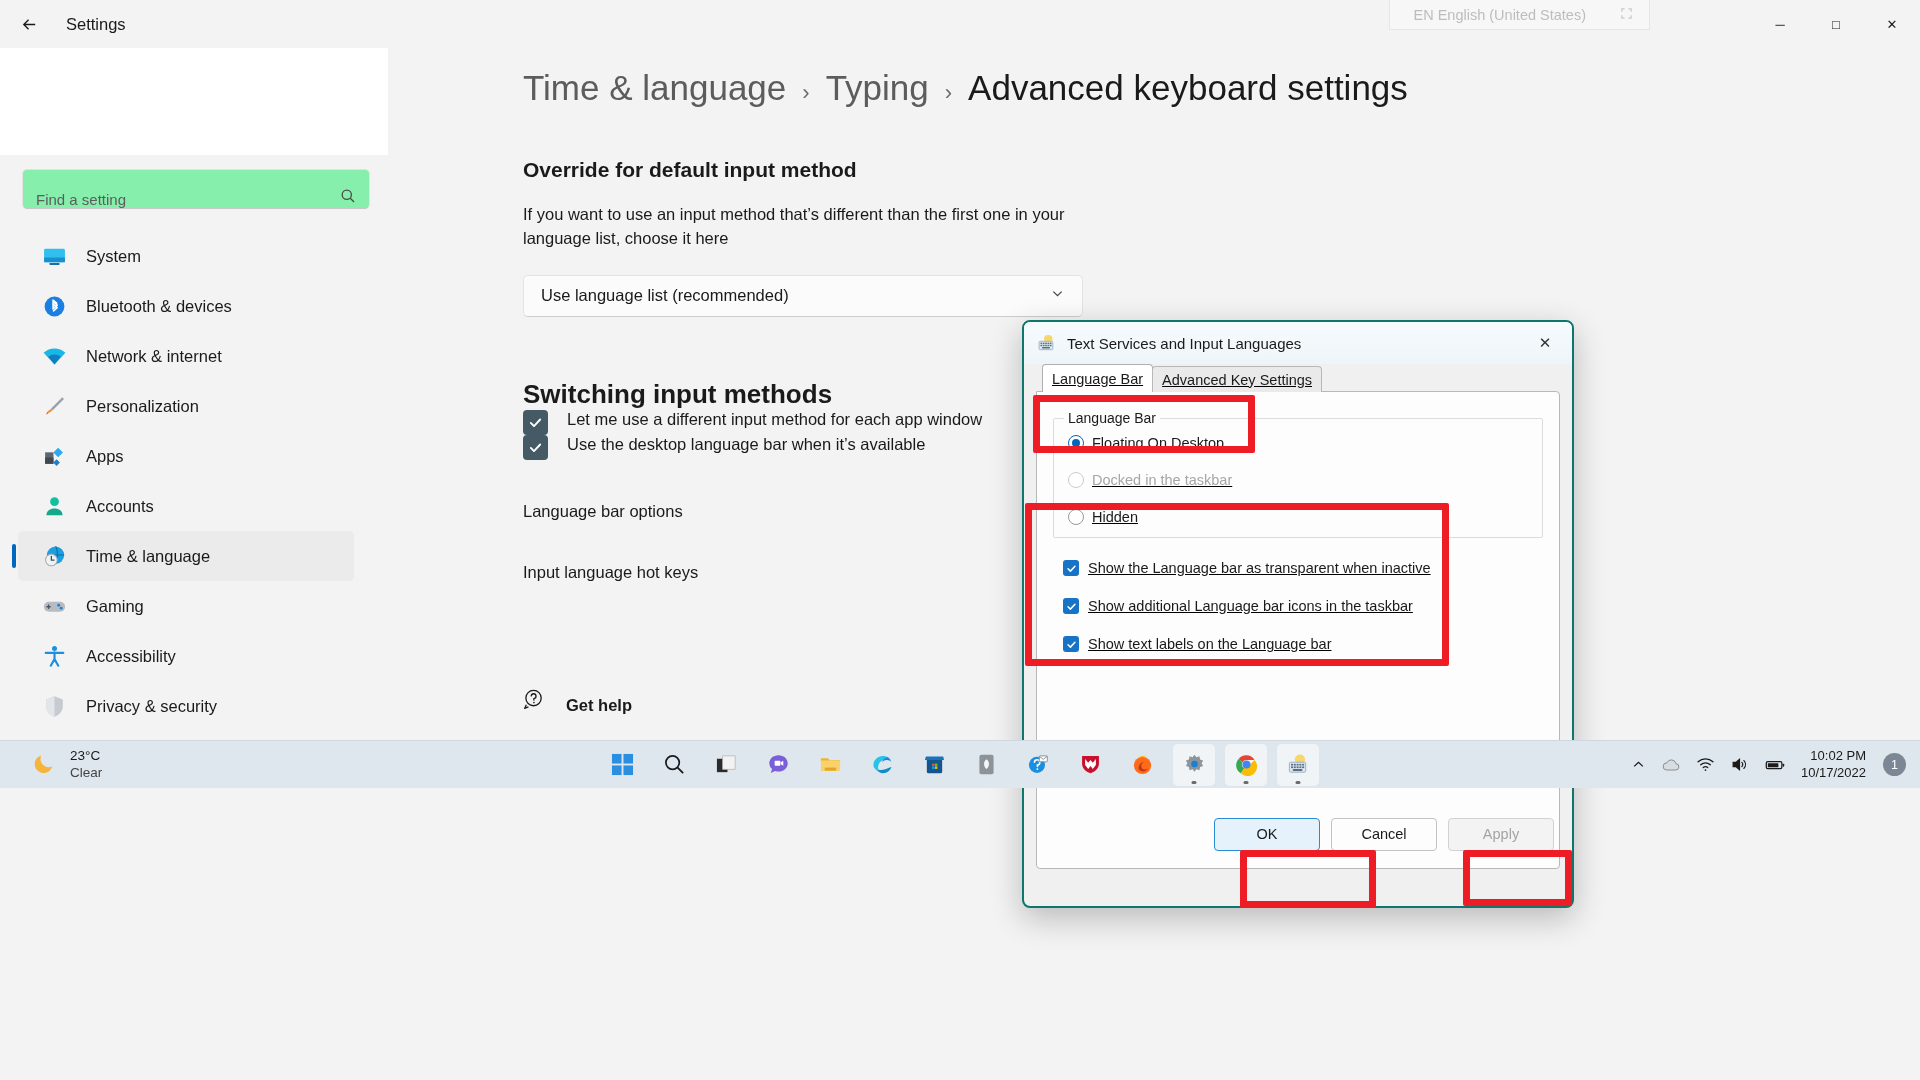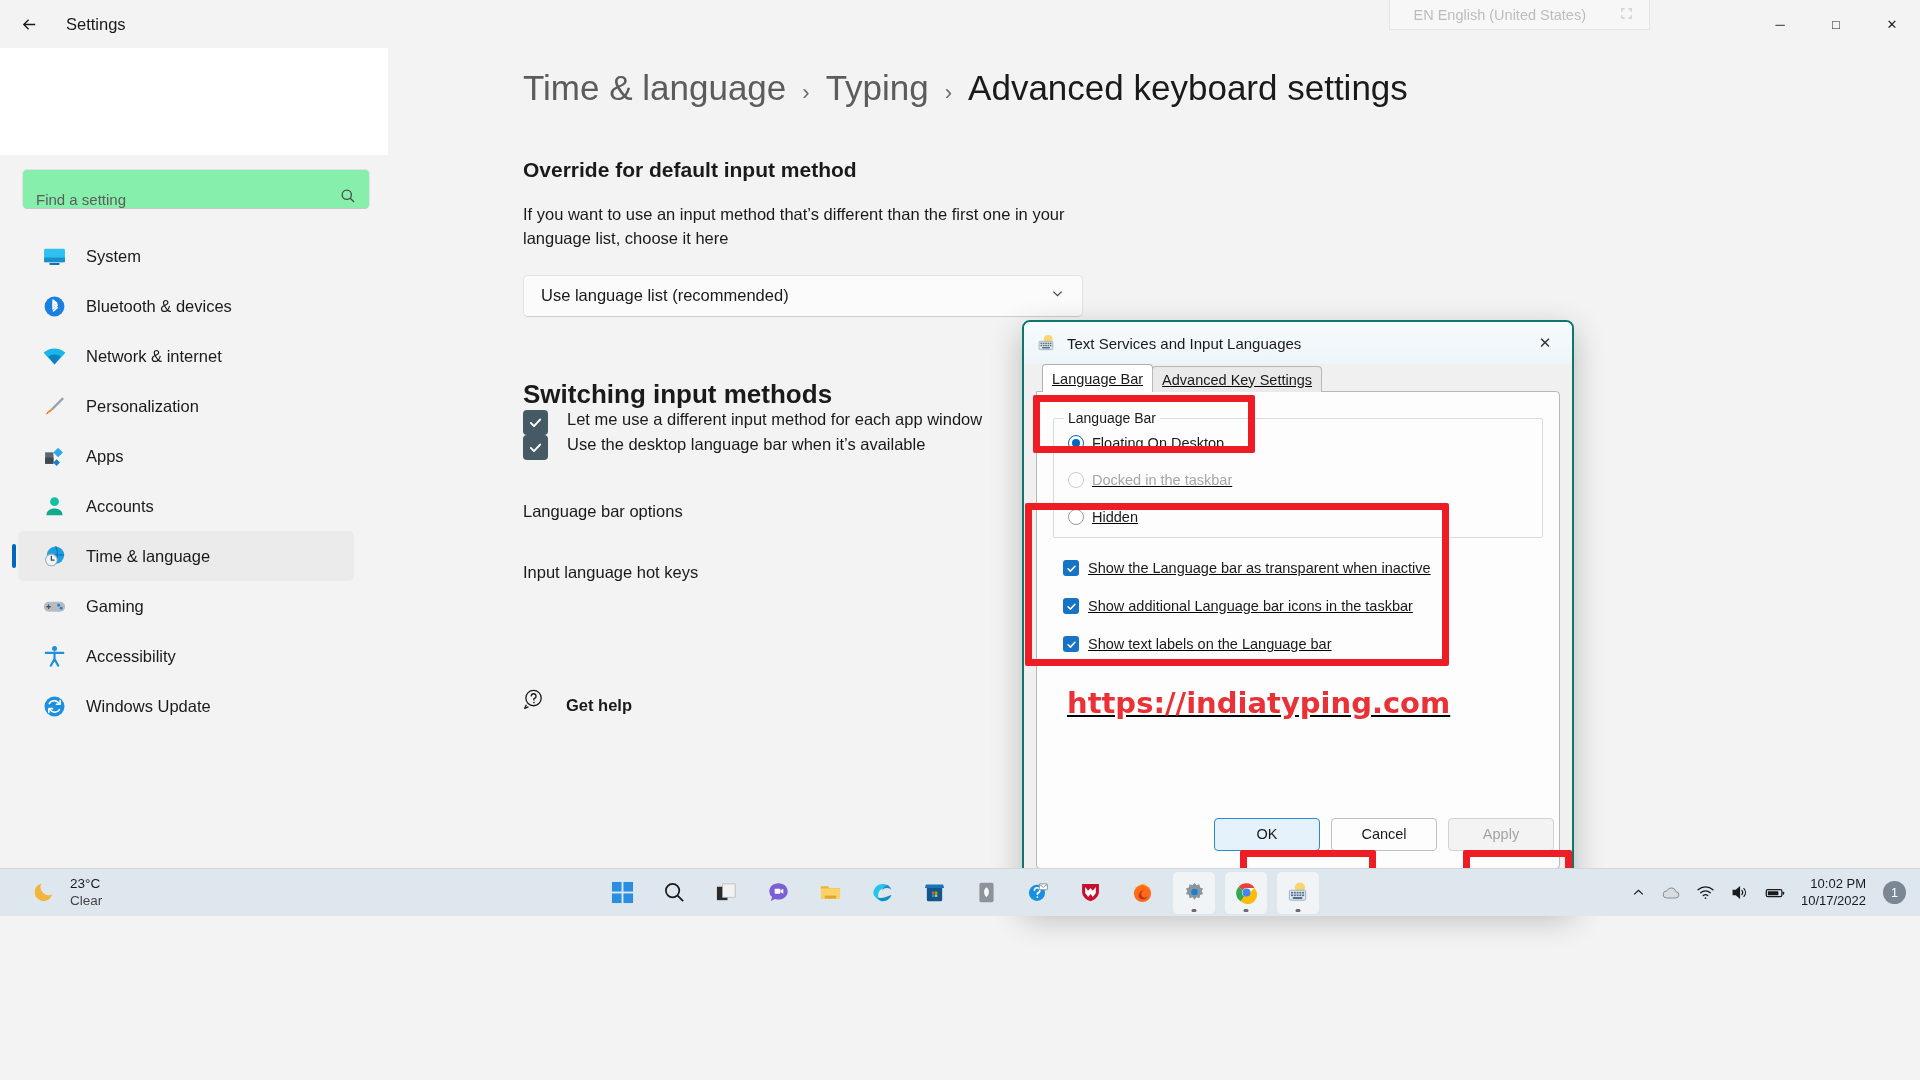--- a/index.html
+++ b/index.html
@@ -1,21 +1,21 @@
 <!DOCTYPE html>
 <html><head>
 <meta charset="utf-8">
 <style>
   * { box-sizing: border-box; margin: 0; padding: 0; }
   html, body {
     width: 1920px; height: 1080px;
     font-family: "Liberation Sans", sans-serif;
     overflow: hidden; background: #f3f3f3;
   }
-  #root { position: relative; width: 1920px; height: 916px; }
+  #root { position: relative; width: 1920px; height: 788px; }
 
   
   .settings-window {
     position: absolute; left: 0; top: 0; width: 1920px; height: 1032px;
     background: #f3f3f3;
   }
   .titlebar {
     position: absolute; left: 0; top: 0; width: 1920px; height: 48px;
     display: flex; align-items: center;
   }
@@ -361,20 +361,29 @@
         <div class="nav-item">
           <span class="nav-ico">
             <svg width="25" height="25" viewBox="0 0 24 24">
               <circle cx="12" cy="4.3" r="2.4" fill="#1b8fe0"></circle>
               <path d="M3.6 8.6h16.8M12 8.1v7M12 14.4l-3.6 6.4M12 14.4l3.6 6.4" stroke="#1b8fe0" stroke-width="2.1" fill="none" stroke-linecap="round"></path>
             </svg>
           </span>
           <span class="nav-label">Accessibility</span>
         </div>
 
+        <div class="nav-item">
+          <span class="nav-ico">
+            <svg width="25" height="25" viewBox="0 0 24 24">
+              <path d="M12 2.2l8 3v6.4c0 5-3.4 8.8-8 10.2-4.6-1.4-8-5.2-8-10.2V5.2z" fill="#c5cbd1"></path>
+              <path d="M12 2.2v19.6c-4.6-1.4-8-5.2-8-10.2V5.2z" fill="#e2e6e9"></path>
+            </svg>
+          </span>
+          <span class="nav-label">Privacy &amp; security</span>
+        </div>
 
         <div class="nav-item">
           <span class="nav-ico">
             <svg width="25" height="25" viewBox="0 0 24 24">
               <circle cx="12" cy="12" r="9.6" fill="#1b8fe0"></circle>
               <path d="M16.6 9.6A5.4 5.4 0 0 0 7 9.2M7.4 14.4a5.4 5.4 0 0 0 9.4.6" fill="none" stroke="#fff" stroke-width="1.55" stroke-linecap="round"></path>
               <path d="M17.4 6.2v3.6h-3.6M6.6 17.6V14h3.6" fill="none" stroke="#fff" stroke-width="1.55" stroke-linecap="round" stroke-linejoin="round"></path>
             </svg>
           </span>
           <span class="nav-label">Windows Update</span>
@@ -517,21 +526,20 @@
           <div class="dlg-cbrow">
             <span class="dlg-cbox">
               <svg viewBox="0 0 16 16" fill="none" stroke="#fff" stroke-width="2.2" stroke-linecap="round" stroke-linejoin="round">
                   <path d="M3 8.4l3.4 3.4L13 4.8"></path>
                 </svg>
             </span>
             <span class="dlg-cblabel">Show text labels on the Language bar</span>
           </div>
         </div>
 
-        <div class="watermark">https://indiatyping.com</div>
       </div>
 
       <div class="dlg-footer">
         <div class="dbtn primary">OK</div>
         <div class="dbtn">Cancel</div>
         <div class="dbtn disabled">Apply</div>
       </div>
 
     </div>
   </div>

